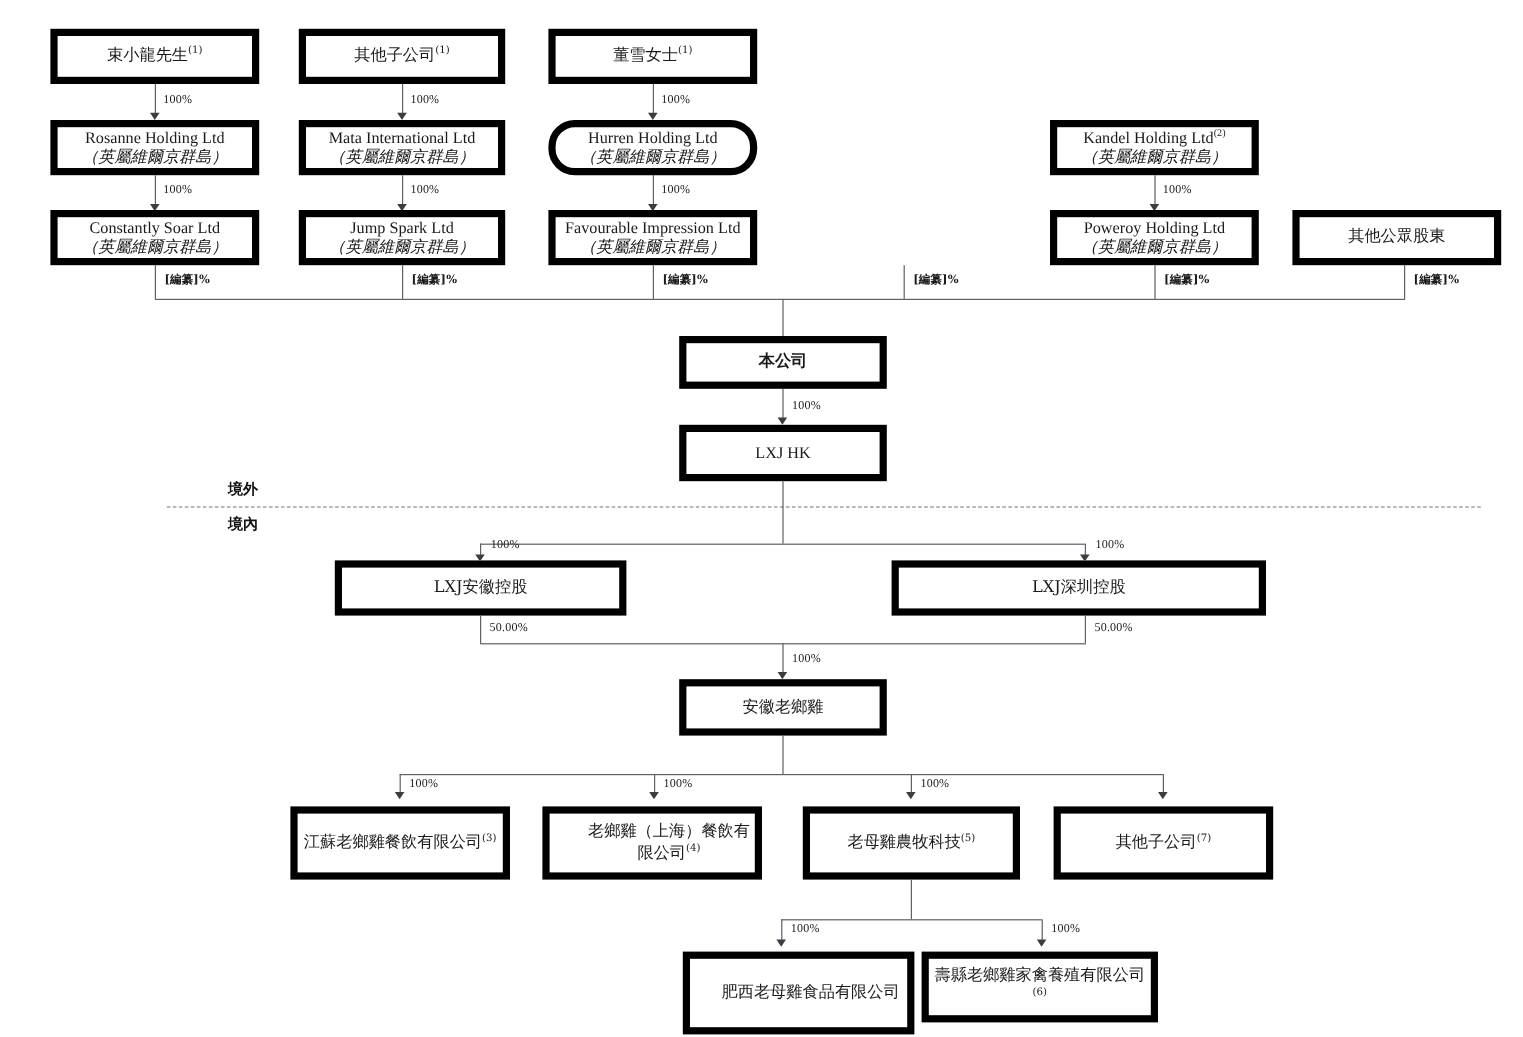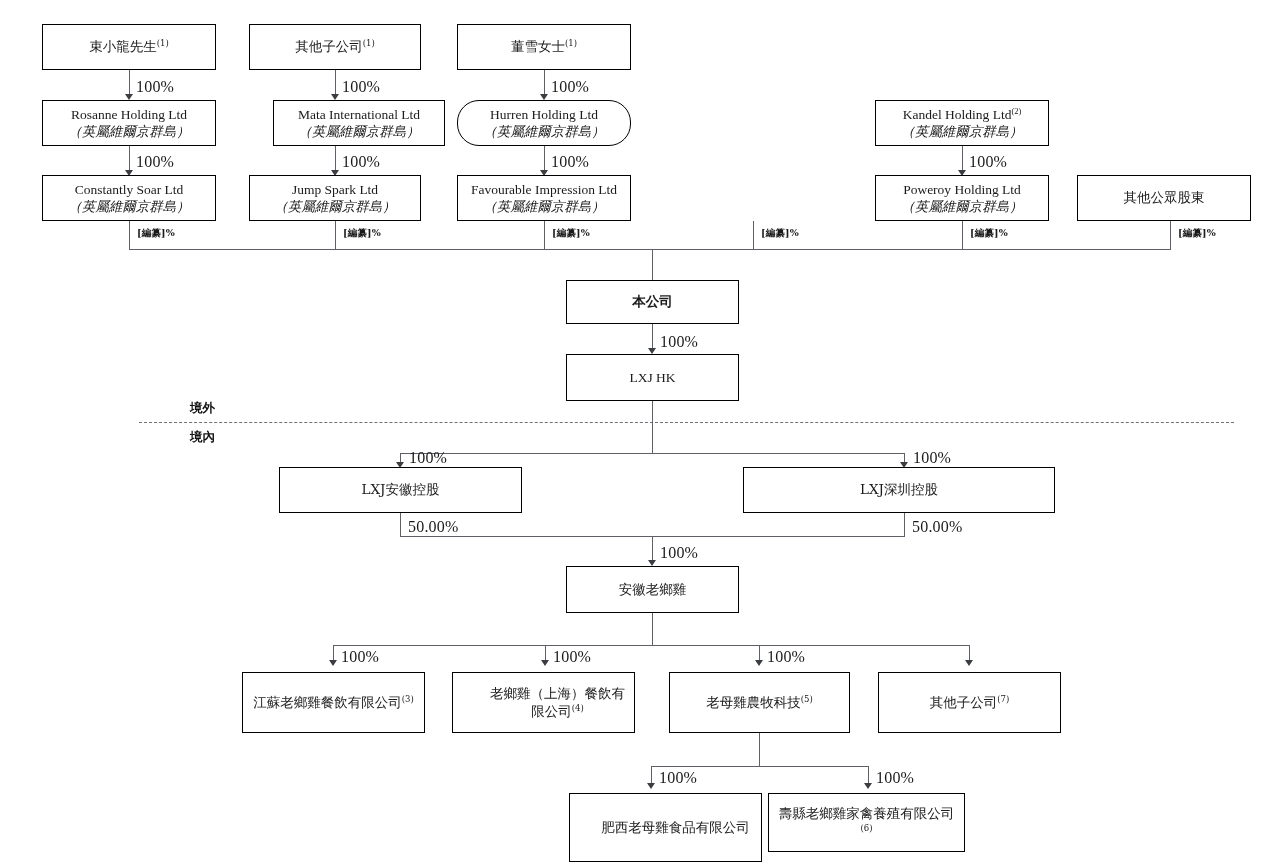--- a/index.html
+++ b/index.html
@@ -12,21 +12,21 @@
     position:relative;
     width:1269px;
     height:864px;
     overflow:hidden;
     background:#ffffff;
   }
   
   .box{
     position:absolute;
     box-sizing:border-box;
-    border:1px solid #000000;
+    border:6px solid #000000;
     background:#ffffff;
     display:flex;
     align-items:center;
     justify-content:center;
     text-align:center;
     line-height:1.28;
     font-size:13.5px;
     padding:2px 4px;
     z-index:3;
   }
@@ -53,21 +53,21 @@
   .arrow{
     position:absolute;
     width:0;height:0;
     border-left:4px solid transparent;
     border-right:4px solid transparent;
     border-top:6px solid #3a3d42;
     z-index:2;
   }
   .pct{
     position:absolute;
-    font-size:16px;
+    font-size:10px;
     color:#1a1a1a;
     white-space:nowrap;
     z-index:4;
     letter-spacing:0.2px;
   }
   .pct-ph{
     font-family:"DejaVu Serif","Liberation Serif",serif;
     font-weight:bold;
     font-size:9.5px;
   }
@@ -118,21 +118,21 @@
   <div class="vline" style="left:544px;top:70px;height:26px;"></div>
   <div class="arrow" style="left:540px;top:94px;"></div>
   <div class="pct" style="left:551px;top:78px;">100%</div>
 
   <div class="box" style="left:42px;top:100px;width:174px;height:46px;">
     <span>
       <span class="ln en">Rosanne Holding Ltd</span>
       <span class="ln cn-it cjk">（英屬維爾京群島）</span>
     </span>
   </div>
-  <div class="box" style="left:249px;top:100px;width:172px;height:46px;margin-left:24px;">
+  <div class="box" style="left:249px;top:100px;width:172px;height:46px;">
     <span>
       <span class="ln en">Mata International Ltd</span>
       <span class="ln cn-it cjk">（英屬維爾京群島）</span>
     </span>
   </div>
   <div class="box" style="left:457px;top:100px;width:174px;height:46px;border-radius:22px;">
     <span>
       <span class="ln en">Hurren Holding Ltd</span>
       <span class="ln cn-it cjk">（英屬維爾京群島）</span>
     </span>

